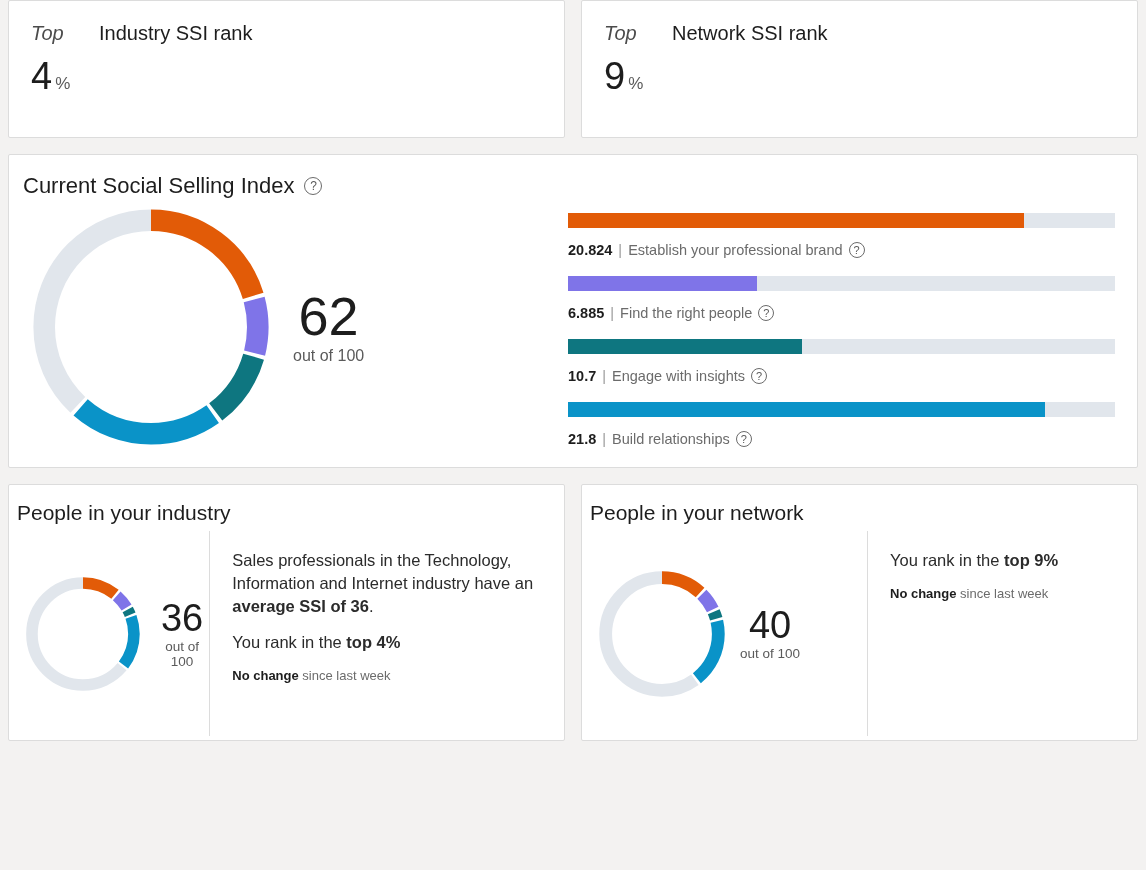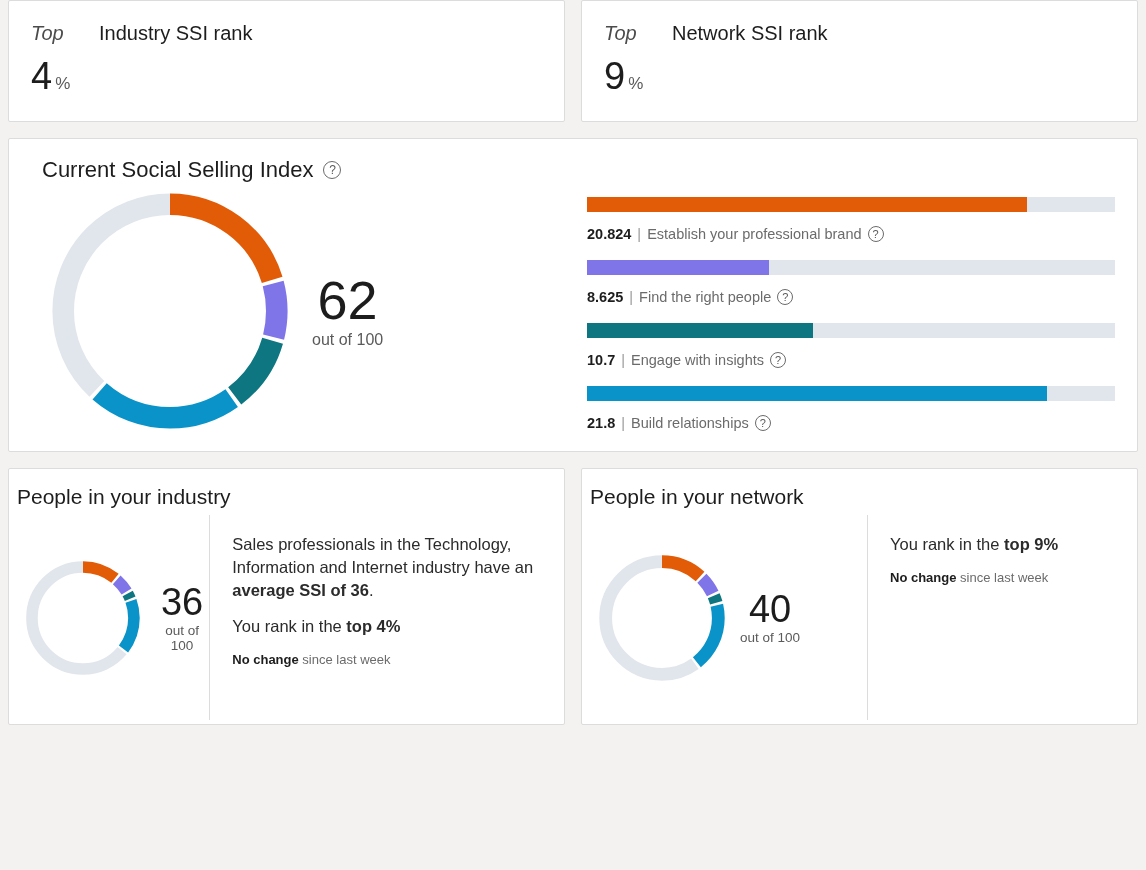--- a/index.html
+++ b/index.html
@@ -32,21 +32,21 @@
     border-radius: 2px;
   }
 
   
   .rank-row {
     display: flex;
     gap: 16px;
   }
   .rank-card {
     flex: 1 1 0;
-    height: 122px;
+    height: 138px;
     padding: 22px 22px 0 22px;
     position: relative;
   }
   .rank-head {
     display: flex;
     align-items: flex-start;
   }
   .rank-top-word {
     font-style: italic;
     font-size: 20px;
@@ -74,21 +74,21 @@
   }
   .rank-pct {
     font-size: 17px;
     color: #5a5a5a;
     margin-left: 3px;
   }
 
   
   .ssi-card {
     margin-top: 16px;
-    padding: 18px 22px 20px 33px;
+    padding: 18px 22px 20px 14px;
     display: block;
   }
   .ssi-title-row {
     display: flex;
     align-items: center;
     gap: 10px;
   }
   .ssi-title {
     font-size: 22px;
     font-weight: 400;
@@ -302,21 +302,21 @@
                 <span class="sep">|</span>
                 <span>Establish your professional brand</span>
                 <span class="help-icon sm">?</span>
               </div>
             </div>
             <div class="component">
               <div class="bar-track">
                 <div class="bar-fill" style="width: 34.5%; background: rgb(127, 116, 232);"></div>
               </div>
               <div class="component-label">
-                <span class="component-value">8.625</span>
+                <span class="component-value">6.885</span>
                 <span class="sep">|</span>
                 <span>Find the right people</span>
                 <span class="help-icon sm">?</span>
               </div>
             </div>
             <div class="component">
               <div class="bar-track">
                 <div class="bar-fill" style="width: 42.8%; background: rgb(14, 118, 128);"></div>
               </div>
               <div class="component-label">

